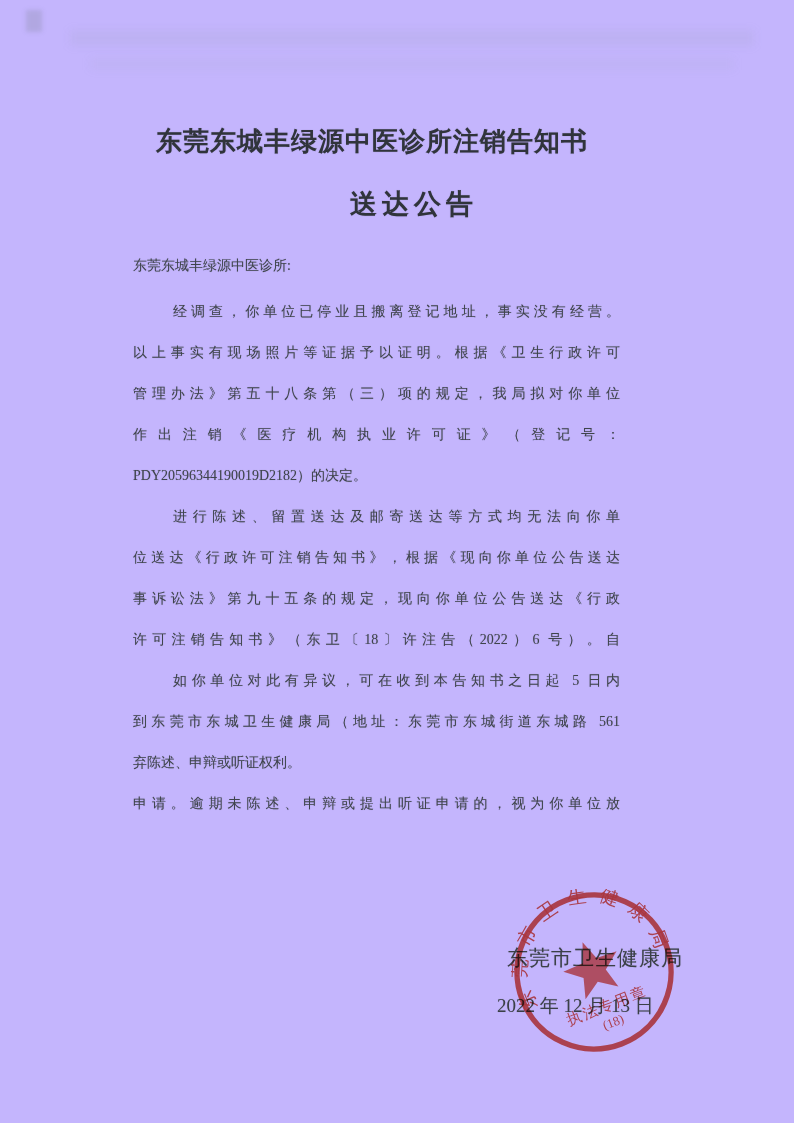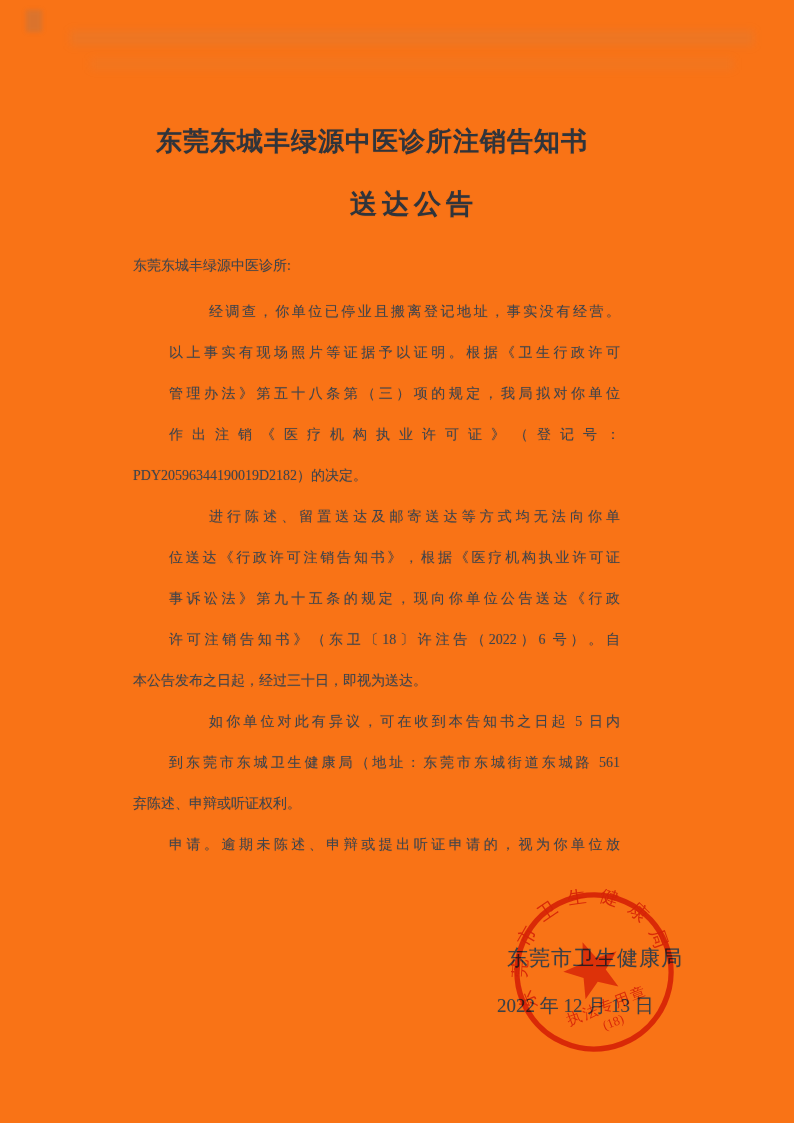--- a/index.html
+++ b/index.html
@@ -1,20 +1,20 @@
 <!DOCTYPE html>
 <html lang="zh"><head>
 <meta charset="utf-8">
 <style>
   html,body{margin:0;padding:0;background:#e8e8e8;}
   .page{
     position:relative;
     width:794px;height:1123px;
     margin:0 auto;
-    background:#f97316;
+    background:#c4b5fd;
     overflow:hidden;
     font-family:"Liberation Serif","DejaVu Serif",serif;
     color:#3f444c;
   }
   
   .artifact{position:absolute;pointer-events:none;filter:blur(4px);}
   .artifact.a1{left:70px;right:40px;top:30px;height:16px;background:rgba(140,152,158,0.10);}
   .artifact.a2{left:90px;right:60px;top:58px;height:12px;background:rgba(140,152,158,0.07);}
   .artifact.a3{left:26px;top:10px;width:16px;height:22px;background:rgba(110,120,126,0.22);filter:blur(2px);}
 
@@ -36,21 +36,21 @@
   }
   .body-block{
     position:absolute;left:133px;top:246px;width:487px;
   }
   .line{
     font-size:14px;
     height:41px;line-height:41px;
     white-space:nowrap;
     text-shadow:0 0 1px rgba(63,68,76,0.30);
   }
-  .line.just{white-space:normal;text-align:justify;text-align-last:justify;margin-left:36px;}
+  .line.just{white-space:normal;text-align:justify;text-align-last:justify;}
   .line.ind{text-indent:40px;}
   .line.salu{height:45px;line-height:40px;}
 
   .sig-agency{
     position:absolute;left:507px;top:944px;
     font-size:21px;letter-spacing:1px;line-height:28px;
     color:#3b4047;text-shadow:0 0 1px rgba(63,68,76,0.30);
   }
   .sig-date{
     position:absolute;left:497px;top:993px;
@@ -78,24 +78,23 @@
   <div class="doc-subtitle">送达公告</div>
 
   <div class="body-block">
       <div class="line salu">东莞东城丰绿源中医诊所:</div>
       <div class="line just ind">经调查，你单位已停业且搬离登记地址，事实没有经营。</div>
       <div class="line just">以上事实有现场照片等证据予以证明。根据《卫生行政许可</div>
       <div class="line just">管理办法》第五十八条第（三）项的规定，我局拟对你单位</div>
       <div class="line just">作出注销《医疗机构执业许可证》（登记号：</div>
       <div class="line">PDY20596344190019D2182）的决定。</div>
       <div class="line just ind">进行陈述、留置送达及邮寄送达等方式均无法向你单</div>
-      <div class="line just">位送达《行政许可注销告知书》，根据《医疗机构执业许可证</div>
+      <div class="line just">位送达《行政许可注销告知书》，根据《现向你单位公告送达</div>
       <div class="line just">事诉讼法》第九十五条的规定，现向你单位公告送达《行政</div>
       <div class="line just">许可注销告知书》（东卫〔18〕许注告（2022）6 号）。自</div>
-      <div class="line">本公告发布之日起，经过三十日，即视为送达。</div>
       <div class="line just ind">如你单位对此有异议，可在收到本告知书之日起 5 日内</div>
       <div class="line just">到东莞市东城卫生健康局（地址：东莞市东城街道东城路 561</div>
       <div class="line">弃陈述、申辩或听证权利。</div>
       <div class="line just">申请。逾期未陈述、申辩或提出听证申请的，视为你单位放</div>
     </div>
 
   <div class="sig-agency">东莞市卫生健康局</div>
   <div class="sig-date">2022 年 12 月 13 日</div>
 
   <svg class="seal" viewBox="0 0 166 166" xmlns="http://www.w3.org/2000/svg">

